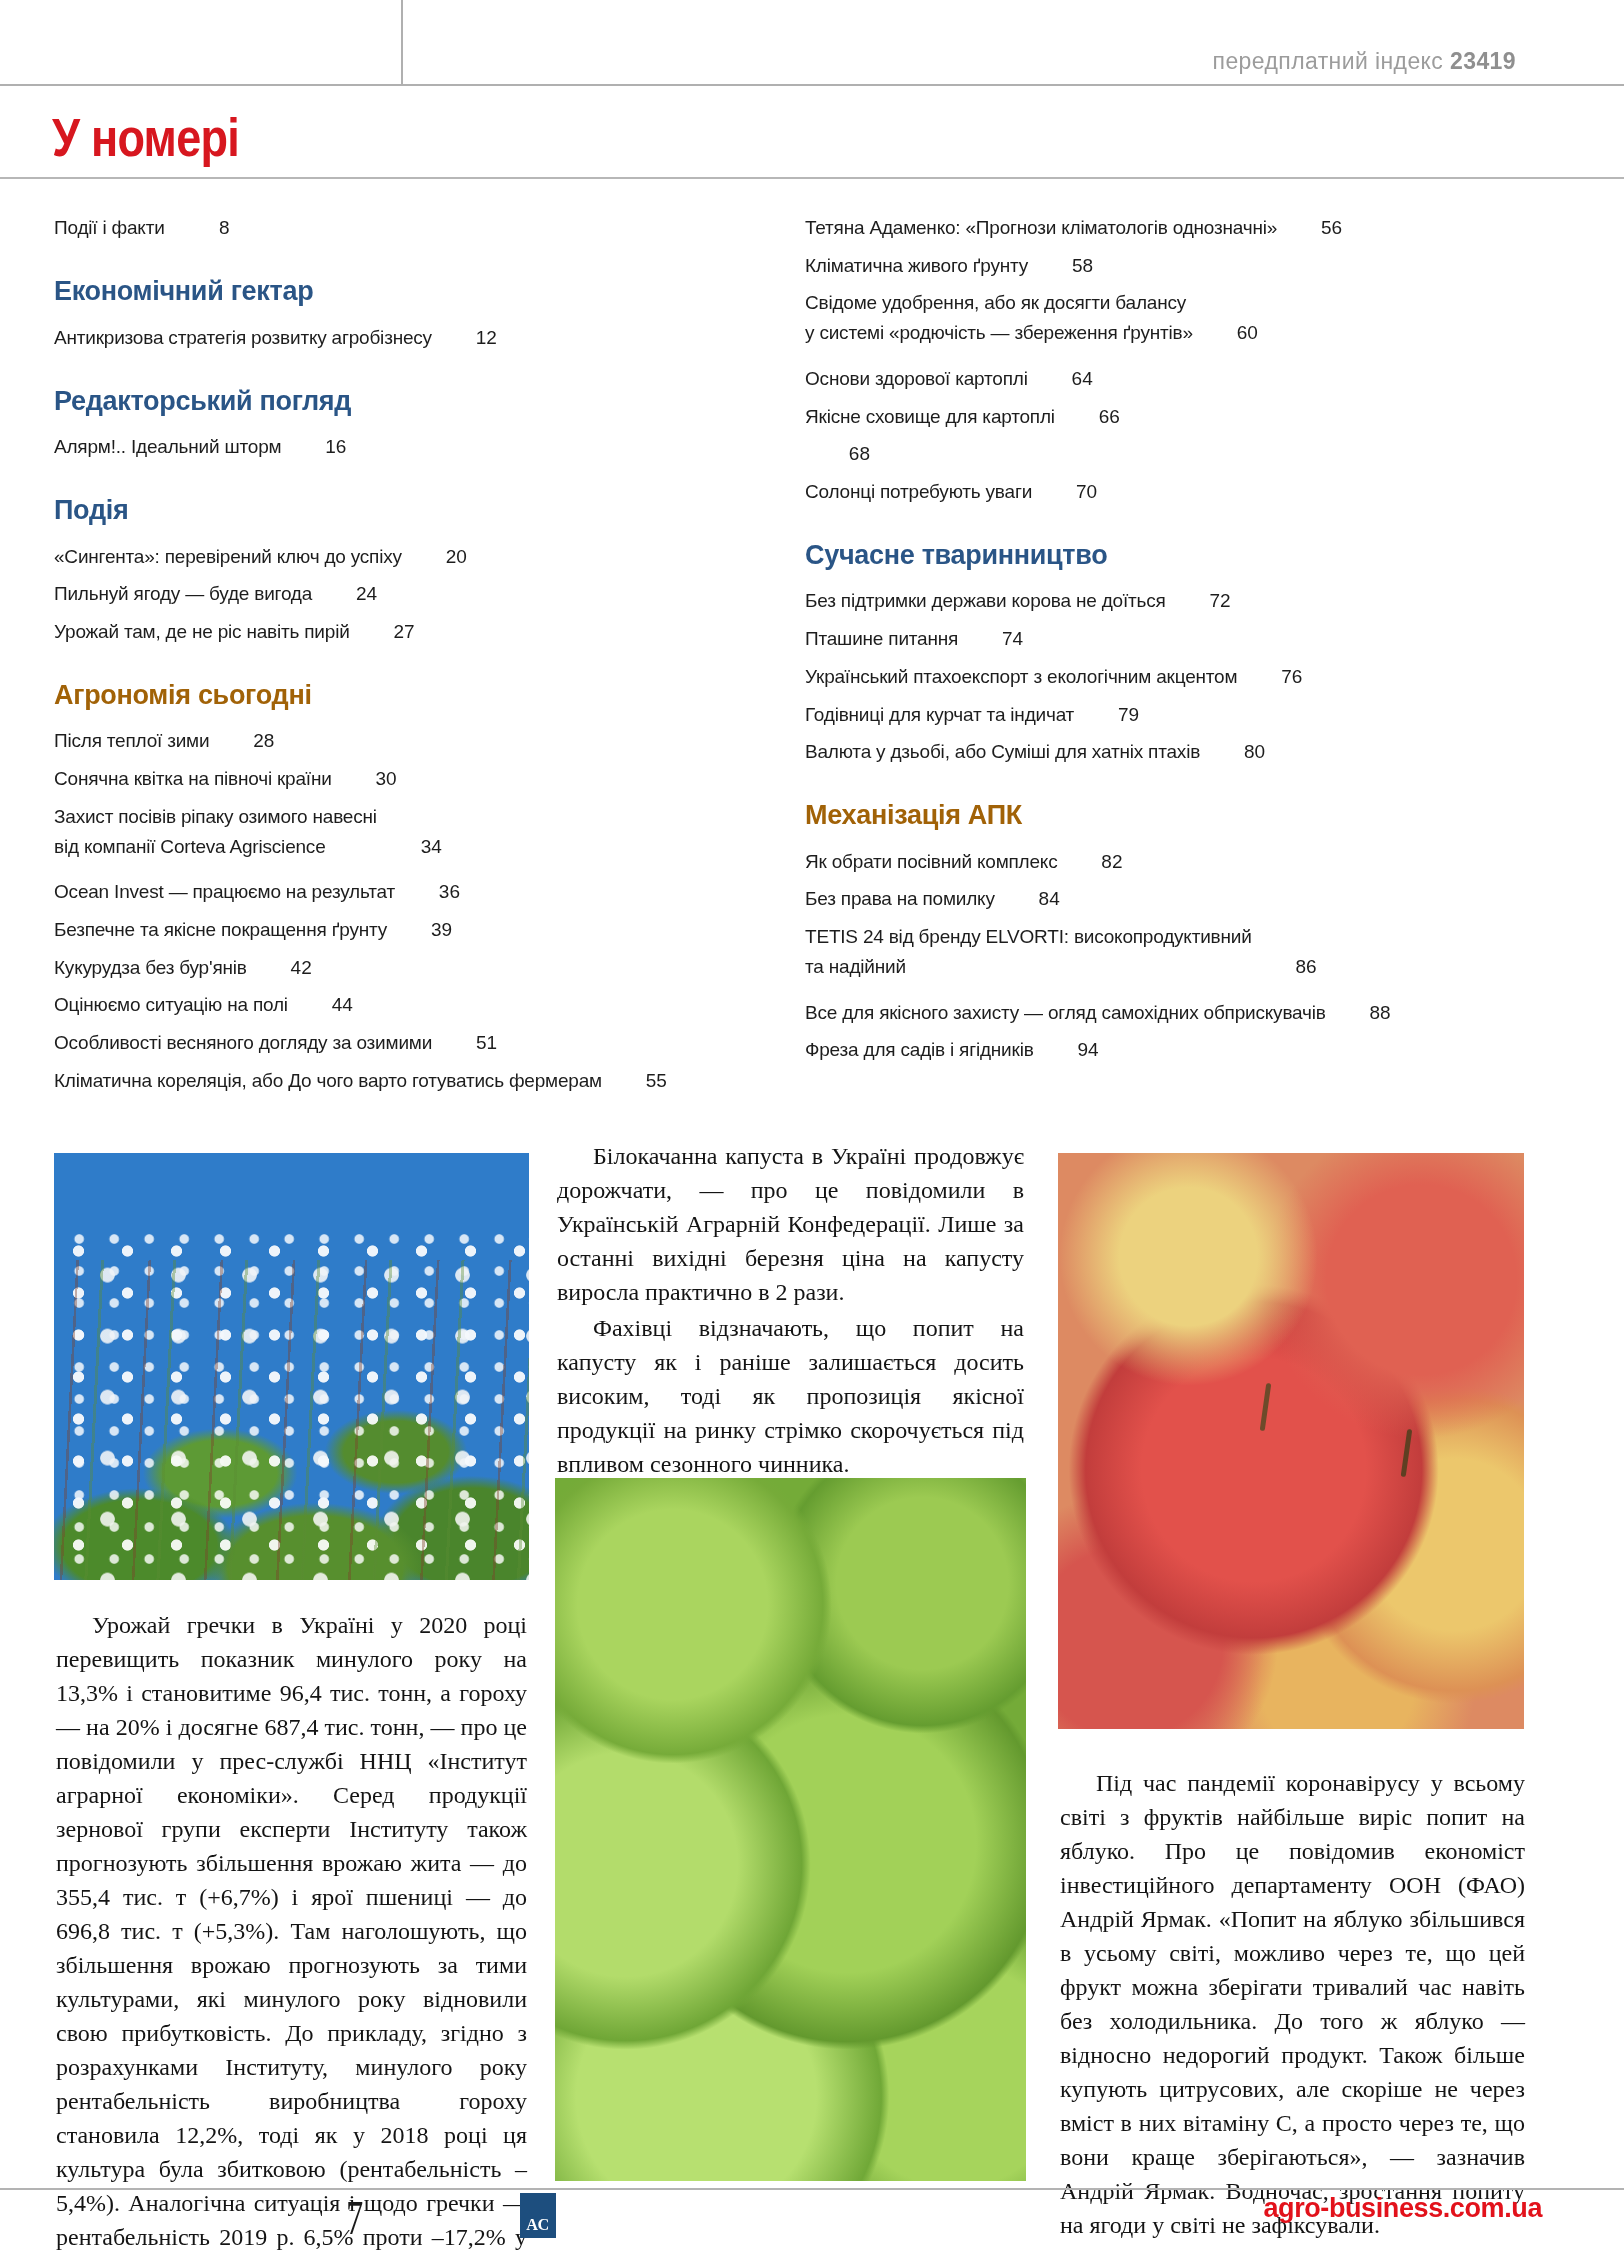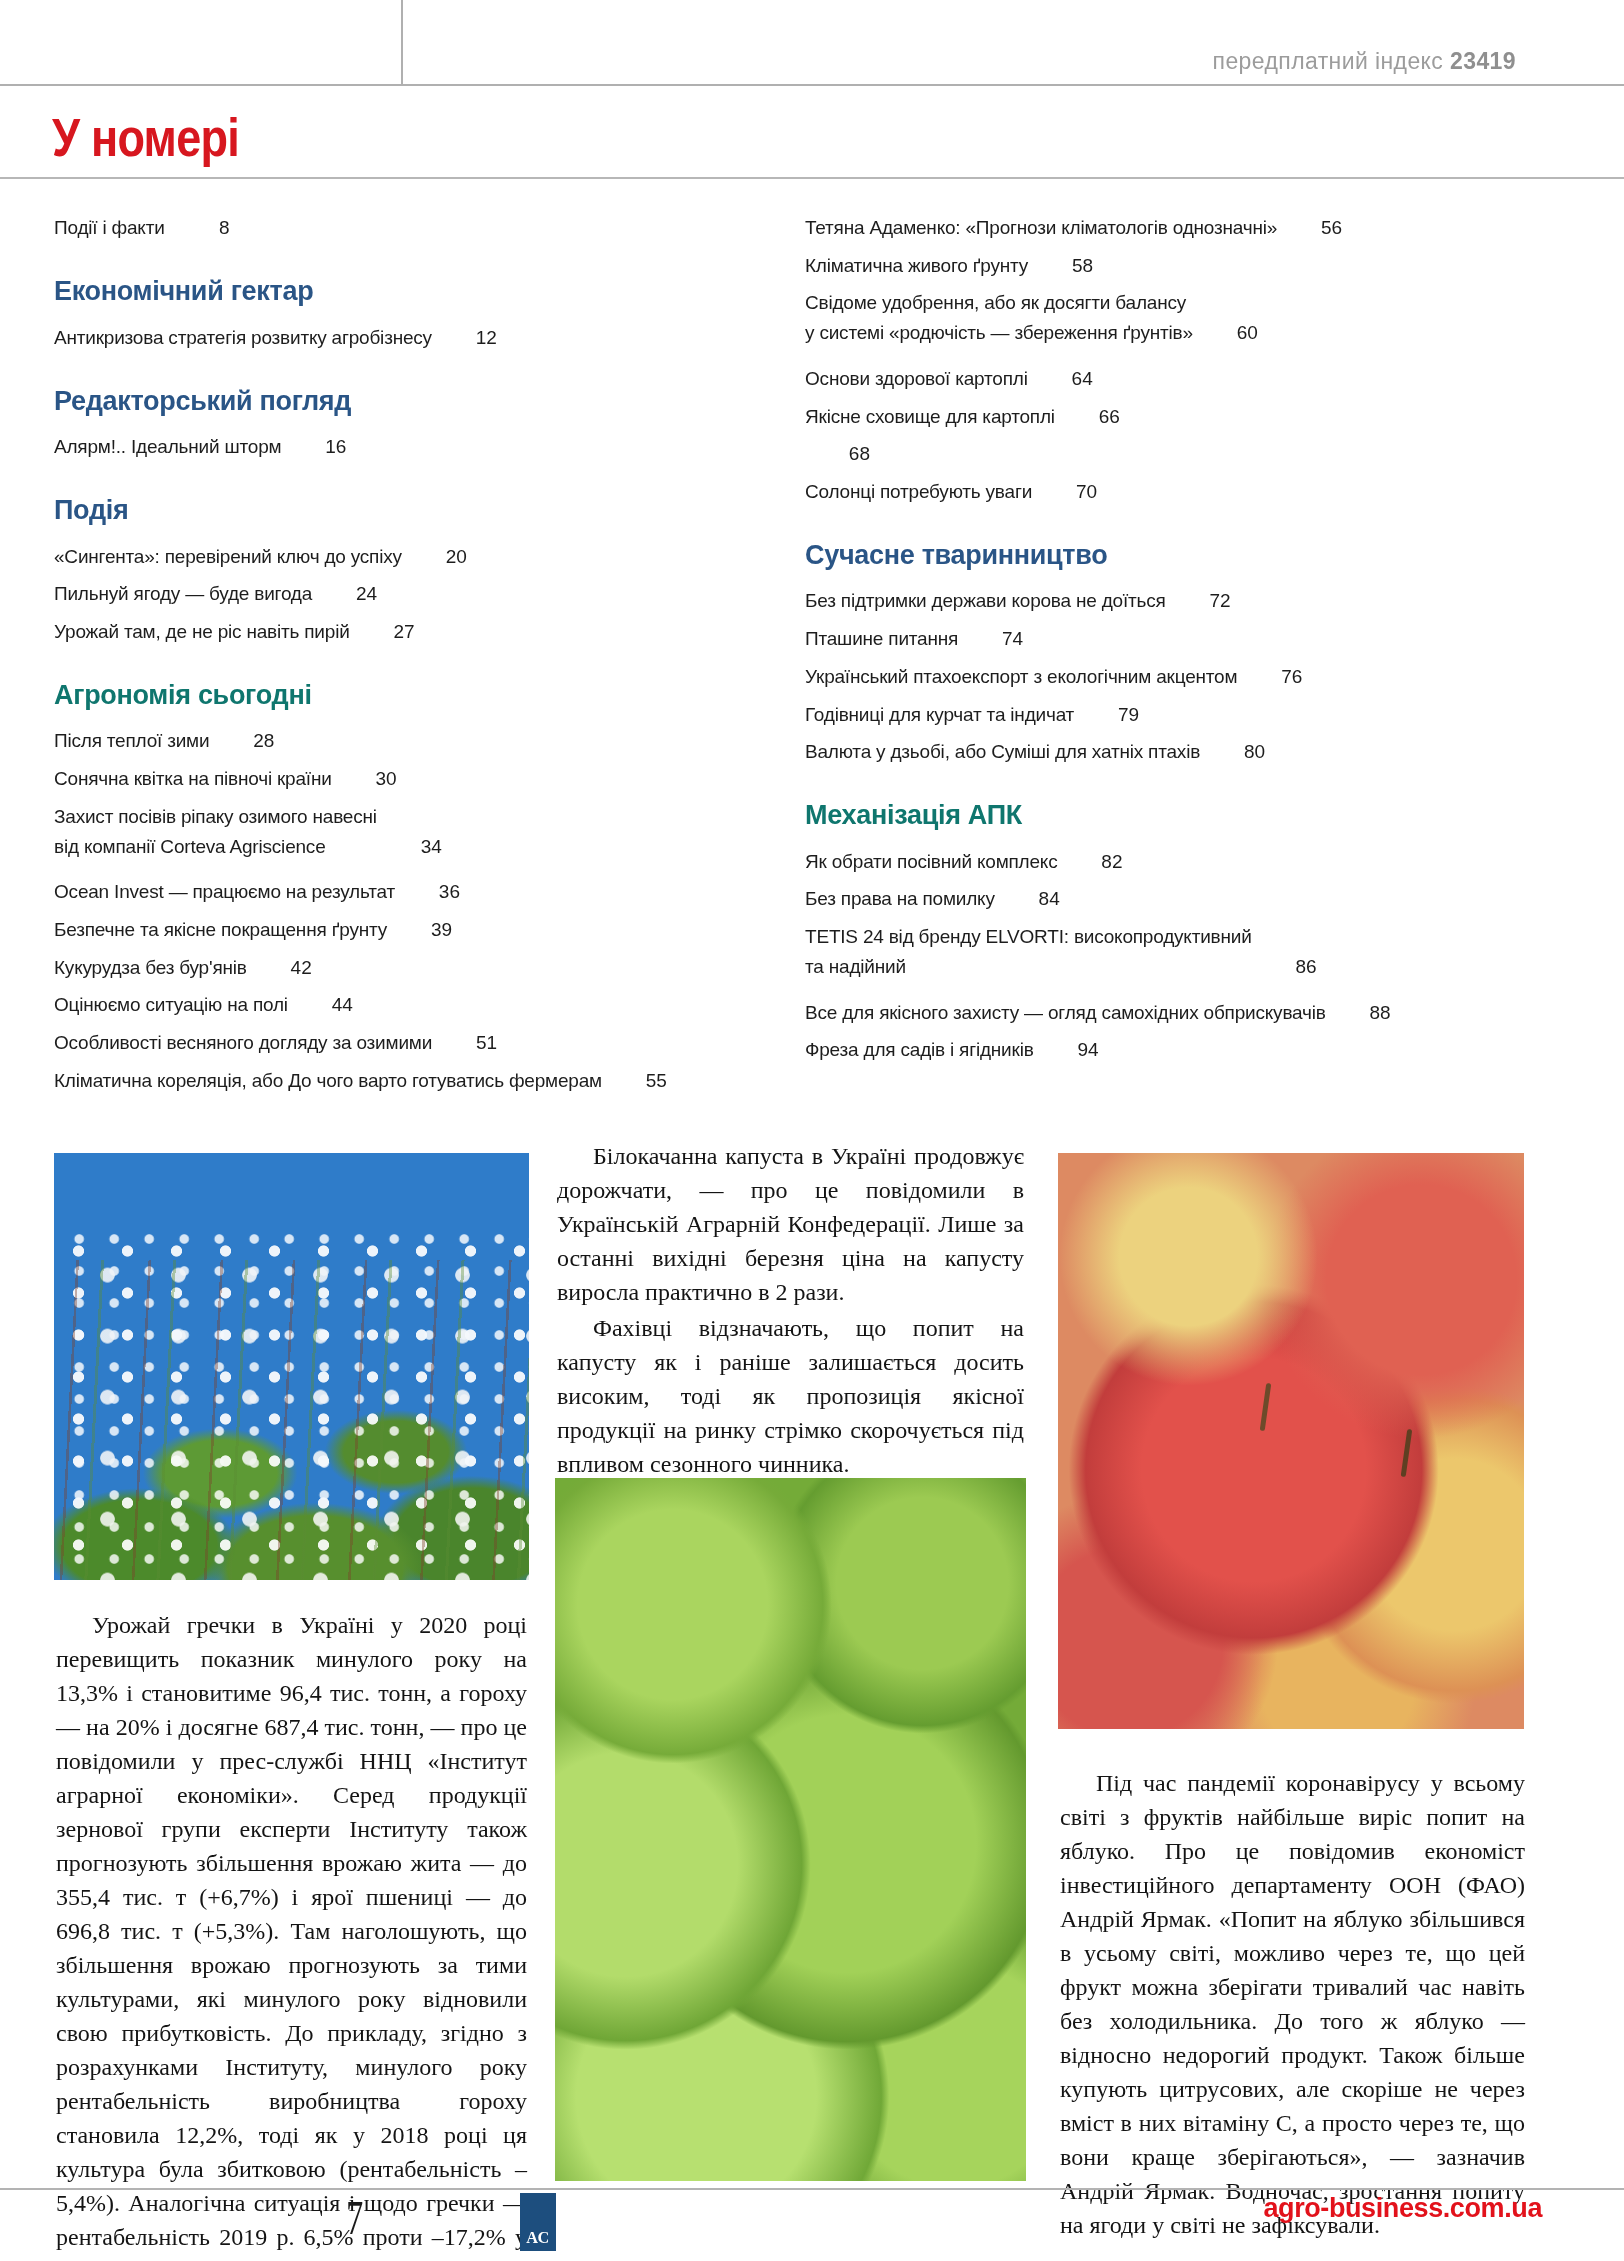--- a/index.html
+++ b/index.html
@@ -24,21 +24,21 @@
   }
   #title-rule{left:0;top:177px;width:1625px;height:1.7px;background:#b7b7b7;}
   
   .toc-col{position:absolute;top:213px;}
   #toc-left{left:54px;width:722px;}
   #toc-right{left:805px;width:722px;}
   .toc-heading{
     font-size:27px;font-weight:700;line-height:31px;margin:33px 0 15.5px;color:#2a5586;
     letter-spacing:-0.3px;
   }
-  .toc-heading.style-green{color:#0f766e;}
+  .toc-heading.style-green{color:#a16207;}
   .toc-heading.style-blue{color:#2a5586;}
   .toc-row{
     display:flex;justify-content:flex-start;align-items:flex-end;
     font-size:19px;line-height:30px;margin-bottom:7.7px;color:#1d1d1d;
   }
   .toc-row.multi{margin-bottom:15.5px;}
   .toc-title{white-space:pre-line;letter-spacing:-0.2px;}
   .toc-page{min-width:48px;text-align:right;padding-left:17px;}
   
   .article{
@@ -101,21 +101,21 @@
     box-shadow:146px 26px 0 0 #5f3f22;
   }
   
   #footer-rule{left:0;top:2188px;width:1625px;height:1.7px;background:#b3b3b3;}
   #footer-page{
     position:absolute;left:346px;top:2190px;font-family:"Liberation Serif",serif;
     font-size:48px;font-weight:400;color:#1a1a1a;transform:scaleX(.72);
     transform-origin:left top;
   }
   #footer-logo{
-    position:absolute;left:520px;top:2193px;width:36px;height:58px;background:#1d4e7e;
+    position:absolute;left:520px;top:2193px;width:36px;height:45px;background:#1d4e7e;
     color:#ffffff;display:flex;align-items:flex-end;justify-content:center;
     font-family:"Liberation Serif",serif;font-size:16.3px;font-weight:700;
     padding-bottom:2.6px;box-sizing:border-box;letter-spacing:0.4px;
   }
   #footer-site{
     position:absolute;right:83px;top:2193px;font-size:27px;font-weight:700;
     color:#e2121b;letter-spacing:-0.4px;
   }
 </style>
 </head>

